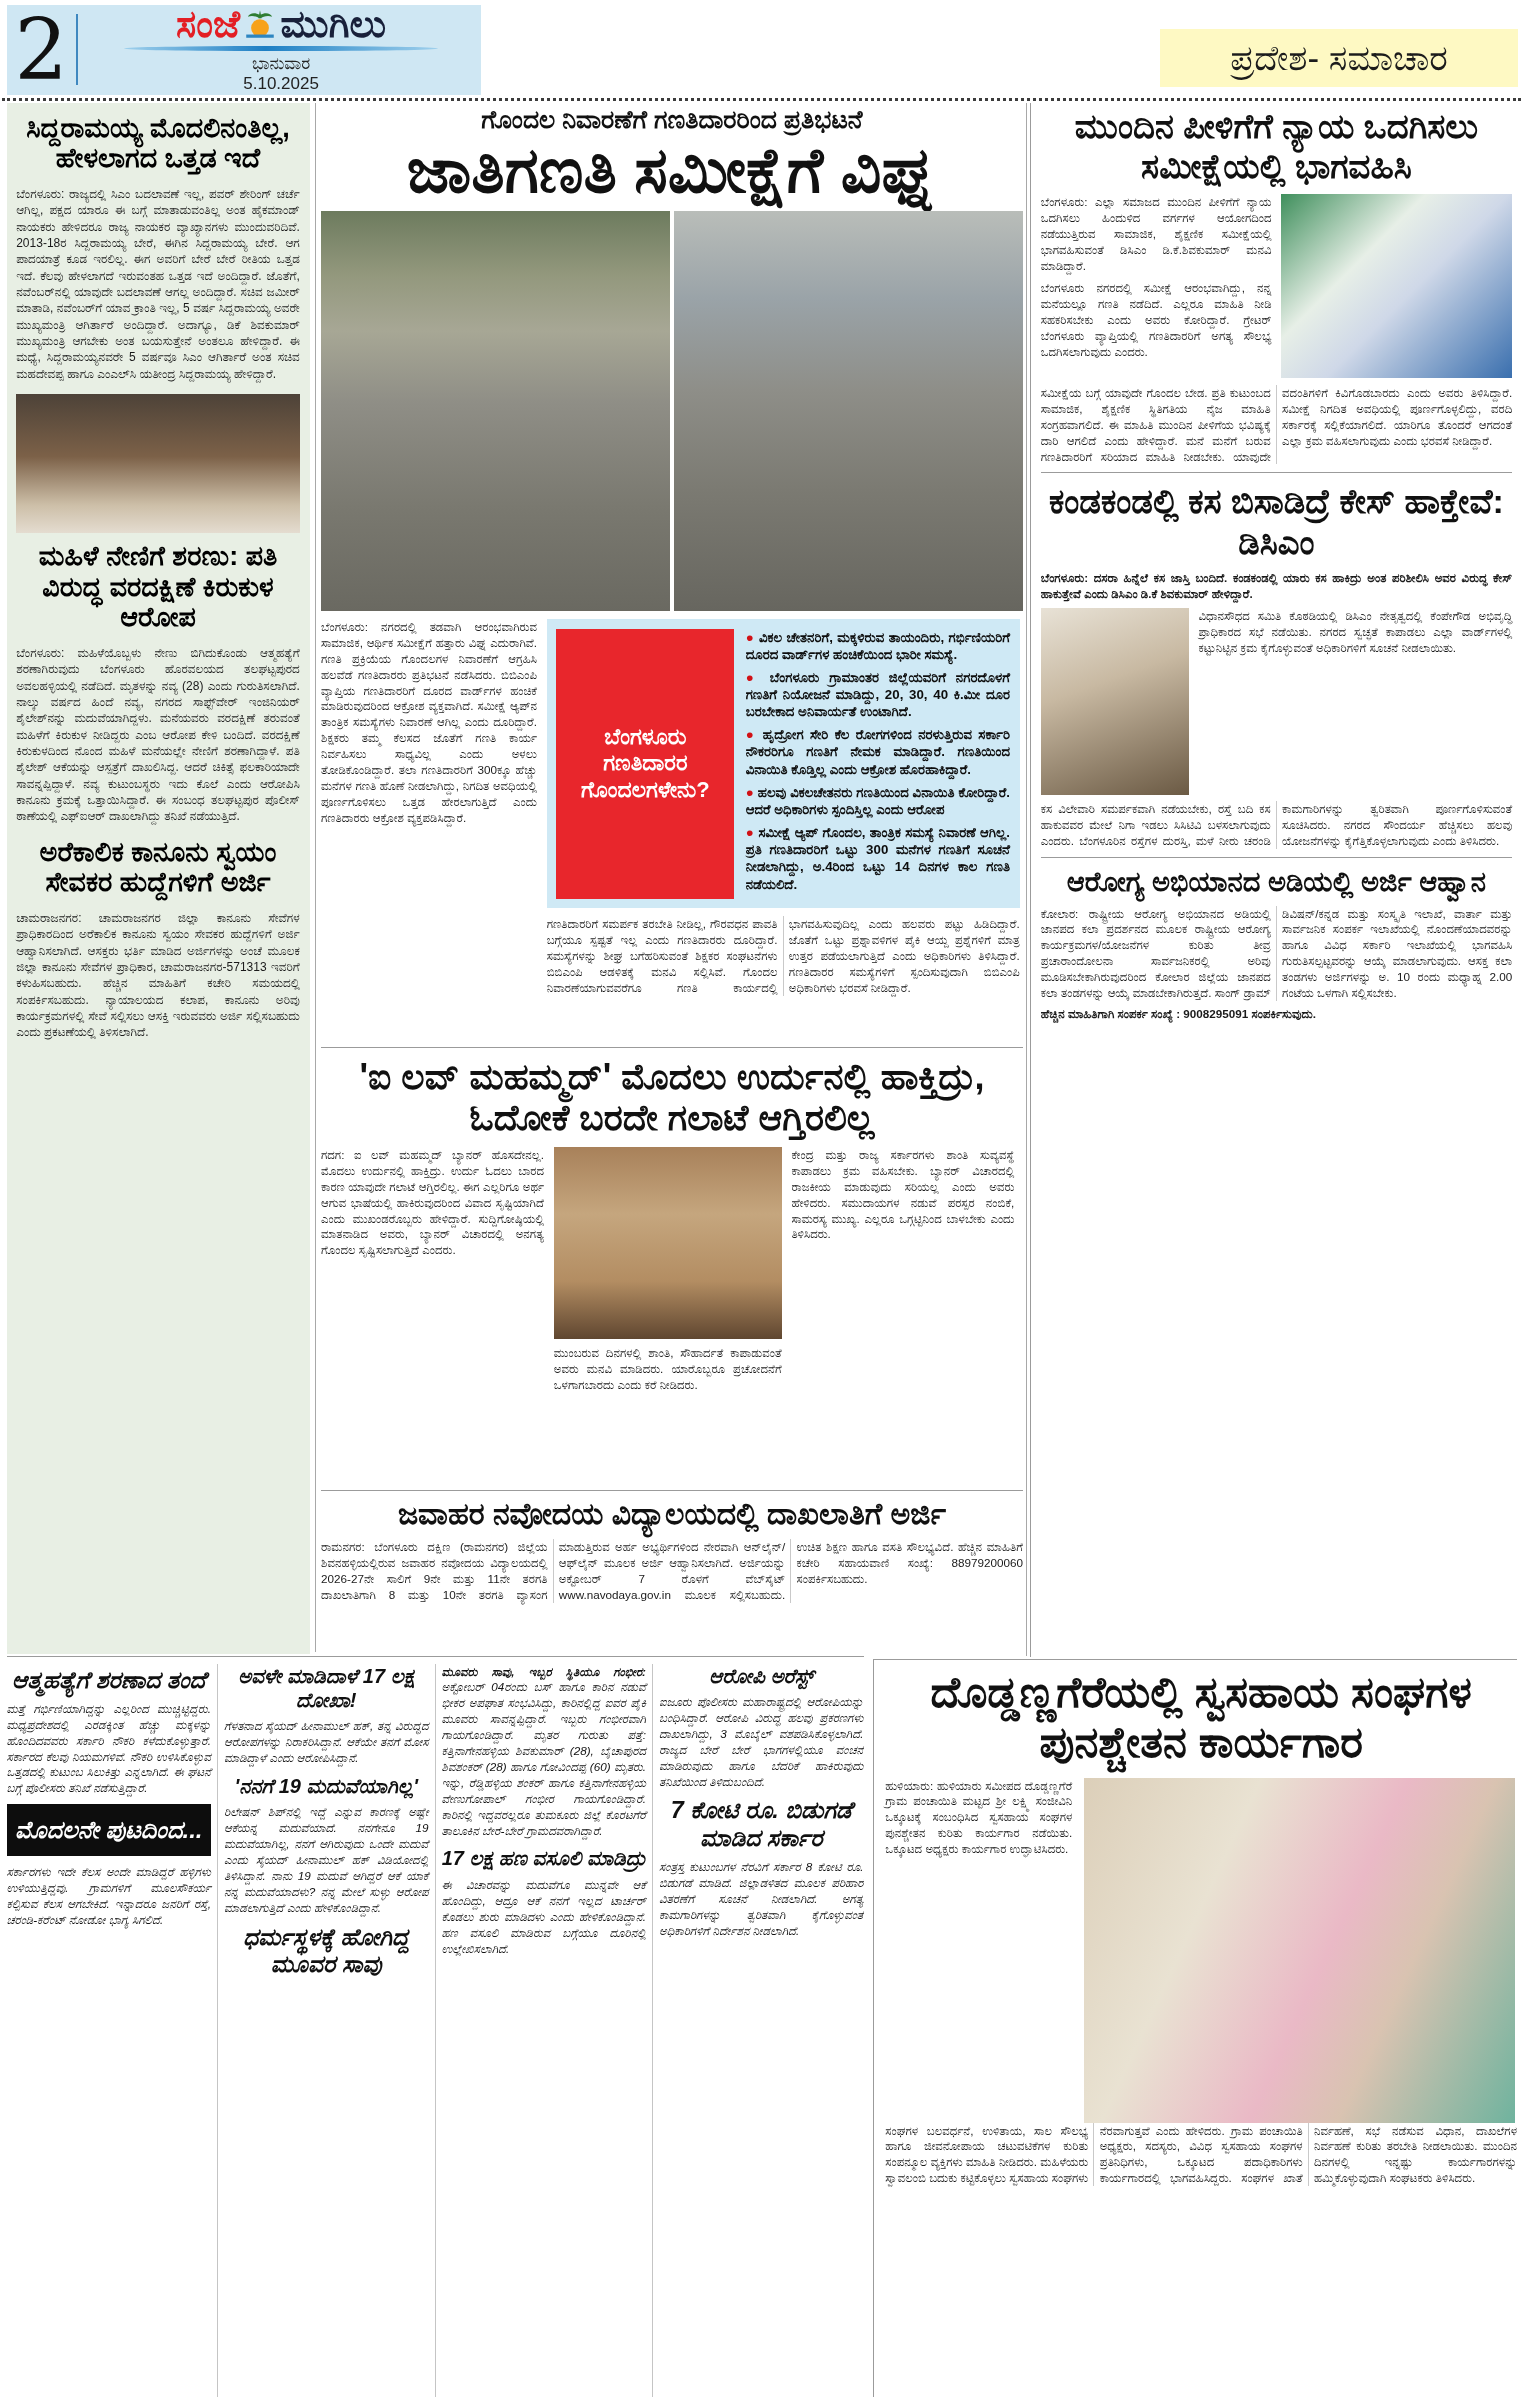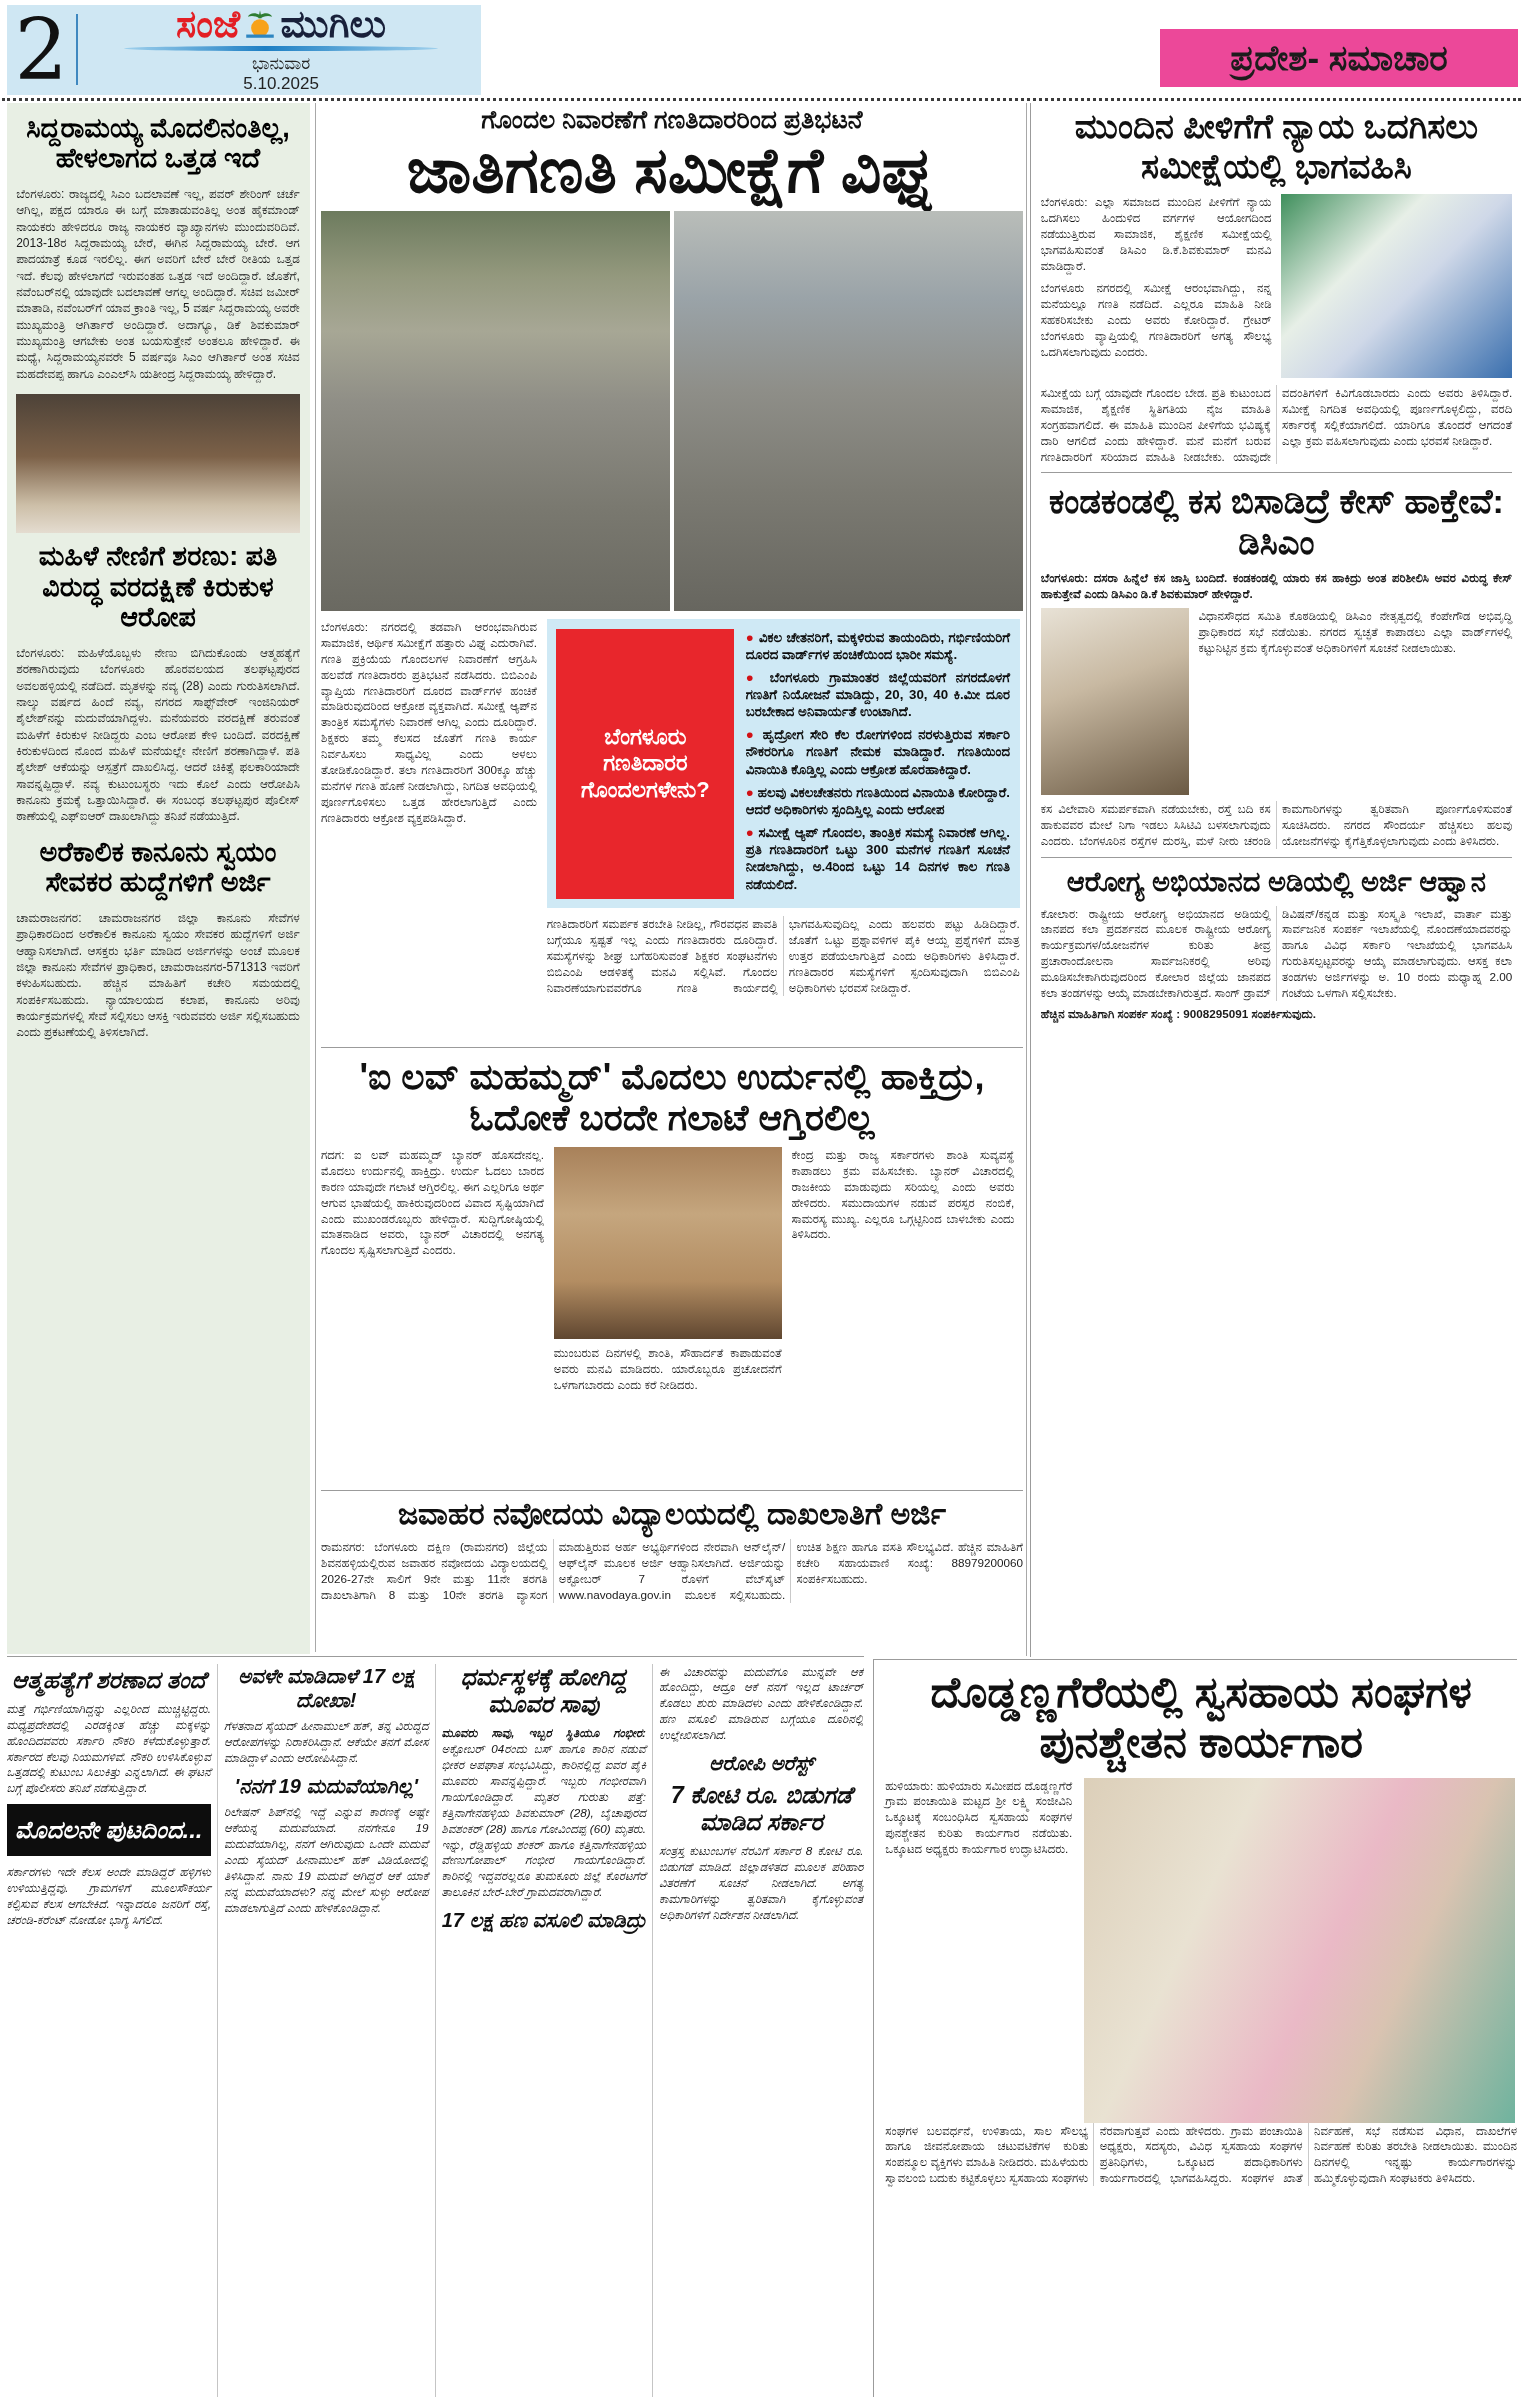--- a/index.html
+++ b/index.html
@@ -12,21 +12,21 @@
   .masthead{left:6.5px;top:4.8px;width:474px;height:90px;background:#cfe7f3;display:flex;align-items:center;padding:3.2px 8px;}
   .pagenum{font-family:"DejaVu Serif",serif;font-size:84px;line-height:1;color:#111;margin-right:8px;}
   .mast-divider{width:2.4px;height:71px;background:#3f88c0;margin-right:11.3px;}
   .mast-center{flex:1;text-align:center;}
   .mast-title{font-size:38px;font-weight:bold;line-height:1;display:flex;align-items:center;justify-content:center;gap:3.2px;}
   .mast-red{color:#e31e24;}
   .mast-dark{color:#18203a;}
   .swoosh{height:5.6px;width:82%;margin:2.4px auto 3.2px;border-radius:50%;background:linear-gradient(90deg,#9fd0ec,#1d7fc4 45%,#9fd0ec);}
   .mast-day{font-size:17px;color:#222;}
   .mast-date{font-size:17px;color:#222;}
-  .section-box{left:1160px;top:29px;width:358px;height:58px;background:#ec4899;display:flex;align-items:center;justify-content:center;font-size:35px;font-weight:bold;color:#1c1c1c;}
+  .section-box{left:1160px;top:29px;width:358px;height:58px;background:#fef9c3;display:flex;align-items:center;justify-content:center;font-size:35px;font-weight:normal;color:#1c1c1c;}
   .toprule{left:1.6px;top:98px;width:1519px;border-top:3.2px dotted #3c3c3c;}
   .vrule{background:#a8a8a8;width:0.8px;}
   
   .hl{font-weight:bold;text-align:center;line-height:1.14;color:#000;}
   .body-txt{font-size:11.7px;line-height:1.36;text-align:justify;color:#1a1a1a;}
   .twocol{column-count:2;column-gap:11.3px;column-rule:0.8px solid #c9c9c9;}
   .threecol{column-count:3;column-gap:11.3px;column-rule:0.8px solid #c9c9c9;}
   .hr{border:none;border-top:0.8px solid #9b9b9b;margin:8px 0;}
   
   .left-col{left:6.5px;top:103px;width:303px;height:1551px;background:#e8efe4;padding:8px 9.7px;}
@@ -219,20 +219,21 @@
   <div class="bb-sub">'ನನಗೆ 19 ಮದುವೆಯಾಗಿಲ್ಲ'</div>
   <p class="bb-p">ರಿಲೇಷನ್ ಶಿಪ್‌ನಲ್ಲಿ ಇದ್ದೆ ಎನ್ನುವ ಕಾರಣಕ್ಕೆ ಅಷ್ಟೇ ಆಕೆಯನ್ನ ಮದುವೆಯಾದೆ. ನನಗೇನೂ 19 ಮದುವೆಯಾಗಿಲ್ಲ, ನನಗೆ ಆಗಿರುವುದು ಒಂದೇ ಮದುವೆ ಎಂದು ಸೈಯದ್ ಹೀನಾಮುಲ್ ಹಕ್ ವಿಡಿಯೋದಲ್ಲಿ ತಿಳಿಸಿದ್ದಾನೆ. ನಾನು 19 ಮದುವೆ ಆಗಿದ್ದರೆ ಆಕೆ ಯಾಕೆ ನನ್ನ ಮದುವೆಯಾದಳು? ನನ್ನ ಮೇಲೆ ಸುಳ್ಳು ಆರೋಪ ಮಾಡಲಾಗುತ್ತಿದೆ ಎಂದು ಹೇಳಿಕೊಂಡಿದ್ದಾನೆ.</p>
 
   <div class="bb-head">ಧರ್ಮಸ್ಥಳಕ್ಕೆ ಹೋಗಿದ್ದ ಮೂವರ ಸಾವು</div>
   <p class="bb-p"><b>ಮೂವರು ಸಾವು, ಇಬ್ಬರ ಸ್ಥಿತಿಯೂ ಗಂಭೀರ:</b> <span>ಅಕ್ಟೋಬರ್ 04ರಂದು ಬಸ್ ಹಾಗೂ ಕಾರಿನ ನಡುವೆ ಭೀಕರ ಅಪಘಾತ ಸಂಭವಿಸಿದ್ದು, ಕಾರಿನಲ್ಲಿದ್ದ ಐವರ ಪೈಕಿ ಮೂವರು ಸಾವನ್ನಪ್ಪಿದ್ದಾರೆ. ಇಬ್ಬರು ಗಂಭೀರವಾಗಿ ಗಾಯಗೊಂಡಿದ್ದಾರೆ. ಮೃತರ ಗುರುತು ಪತ್ತೆ: ಕತ್ತಿನಾಗೇನಹಳ್ಳಿಯ ಶಿವಕುಮಾರ್ (28), ಬೈಚಾಪುರದ ಶಿವಶಂಕರ್ (28) ಹಾಗೂ ಗೋವಿಂದಪ್ಪ (60) ಮೃತರು. ಇನ್ನು, ರೆಡ್ಡಿಹಳ್ಳಿಯ ಶಂಕರ್ ಹಾಗೂ ಕತ್ತಿನಾಗೇನಹಳ್ಳಿಯ ವೇಣುಗೋಪಾಲ್ ಗಂಭೀರ ಗಾಯಗೊಂಡಿದ್ದಾರೆ. ಕಾರಿನಲ್ಲಿ ಇದ್ದವರಲ್ಲರೂ ತುಮಕೂರು ಜಿಲ್ಲೆ ಕೊರಟಗೆರೆ ತಾಲೂಕಿನ ಬೇರೆ-ಬೇರೆ ಗ್ರಾಮದವರಾಗಿದ್ದಾರೆ.</span></p>
 
   <div class="bb-sub">17 ಲಕ್ಷ ಹಣ ವಸೂಲಿ ಮಾಡಿದ್ರು</div>
   <p class="bb-p">ಈ ವಿಚಾರವನ್ನು ಮದುವೆಗೂ ಮುನ್ನವೇ ಆಕೆ ಹೊಂದಿದ್ದು, ಆದ್ರೂ ಆಕೆ ನನಗೆ ಇಲ್ಲದ ಟಾರ್ಚರ್ ಕೊಡಲು ಶುರು ಮಾಡಿದಳು ಎಂದು ಹೇಳಿಕೊಂಡಿದ್ದಾನೆ. ಹಣ ವಸೂಲಿ ಮಾಡಿರುವ ಬಗ್ಗೆಯೂ ದೂರಿನಲ್ಲಿ ಉಲ್ಲೇಖಿಸಲಾಗಿದೆ.</p>
 
   <div class="bb-sub">ಆರೋಪಿ ಅರೆಸ್ಟ್</div>
+  <p class="bb-p">ಐಜೂರು ಪೊಲೀಸರು ಮಹಾರಾಷ್ಟ್ರದಲ್ಲಿ ಆರೋಪಿಯನ್ನು ಬಂಧಿಸಿದ್ದಾರೆ. ಆರೋಪಿ ವಿರುದ್ಧ ಹಲವು ಪ್ರಕರಣಗಳು ದಾಖಲಾಗಿದ್ದು, 3 ಮೊಬೈಲ್ ವಶಪಡಿಸಿಕೊಳ್ಳಲಾಗಿದೆ. ರಾಜ್ಯದ ಬೇರೆ ಬೇರೆ ಭಾಗಗಳಲ್ಲಿಯೂ ವಂಚನೆ ಮಾಡಿರುವುದು ಹಾಗೂ ಬೆದರಿಕೆ ಹಾಕಿರುವುದು ತನಿಖೆಯಿಂದ ತಿಳಿದುಬಂದಿದೆ.</p>
 
   <div class="bb-head">7 ಕೋಟಿ ರೂ. ಬಿಡುಗಡೆ ಮಾಡಿದ ಸರ್ಕಾರ</div>
   <p class="bb-p">ಸಂತ್ರಸ್ತ ಕುಟುಂಬಗಳ ನೆರವಿಗೆ ಸರ್ಕಾರ 8 ಕೋಟಿ ರೂ. ಬಿಡುಗಡೆ ಮಾಡಿದೆ. ಜಿಲ್ಲಾಡಳಿತದ ಮೂಲಕ ಪರಿಹಾರ ವಿತರಣೆಗೆ ಸೂಚನೆ ನೀಡಲಾಗಿದೆ. ಅಗತ್ಯ ಕಾಮಗಾರಿಗಳನ್ನು ತ್ವರಿತವಾಗಿ ಕೈಗೊಳ್ಳುವಂತೆ ಅಧಿಕಾರಿಗಳಿಗೆ ನಿರ್ದೇಶನ ನೀಡಲಾಗಿದೆ.</p>
 </div>
 
 <div class="abs bottom-right">
   <div class="br-hl">ದೊಡ್ಡಣ್ಣಗೆರೆಯಲ್ಲಿ ಸ್ವಸಹಾಯ ಸಂಘಗಳ ಪುನಶ್ಚೇತನ ಕಾರ್ಯಗಾರ</div>
   <div class="br-row">
     <p class="body-txt br-intro" style="margin:0;">ಹುಳಿಯಾರು: ಹುಳಿಯಾರು ಸಮೀಪದ ದೊಡ್ಡಣ್ಣಗೆರೆ ಗ್ರಾಮ ಪಂಚಾಯಿತಿ ಮಟ್ಟದ ಶ್ರೀ ಲಕ್ಷ್ಮಿ ಸಂಜೀವಿನಿ ಒಕ್ಕೂಟಕ್ಕೆ ಸಂಬಂಧಿಸಿದ ಸ್ವಸಹಾಯ ಸಂಘಗಳ ಪುನಶ್ಚೇತನ ಕುರಿತು ಕಾರ್ಯಗಾರ ನಡೆಯಿತು. ಒಕ್ಕೂಟದ ಅಧ್ಯಕ್ಷರು ಕಾರ್ಯಗಾರ ಉದ್ಘಾಟಿಸಿದರು.</p>
     <div class="photo-workshop"></div>

